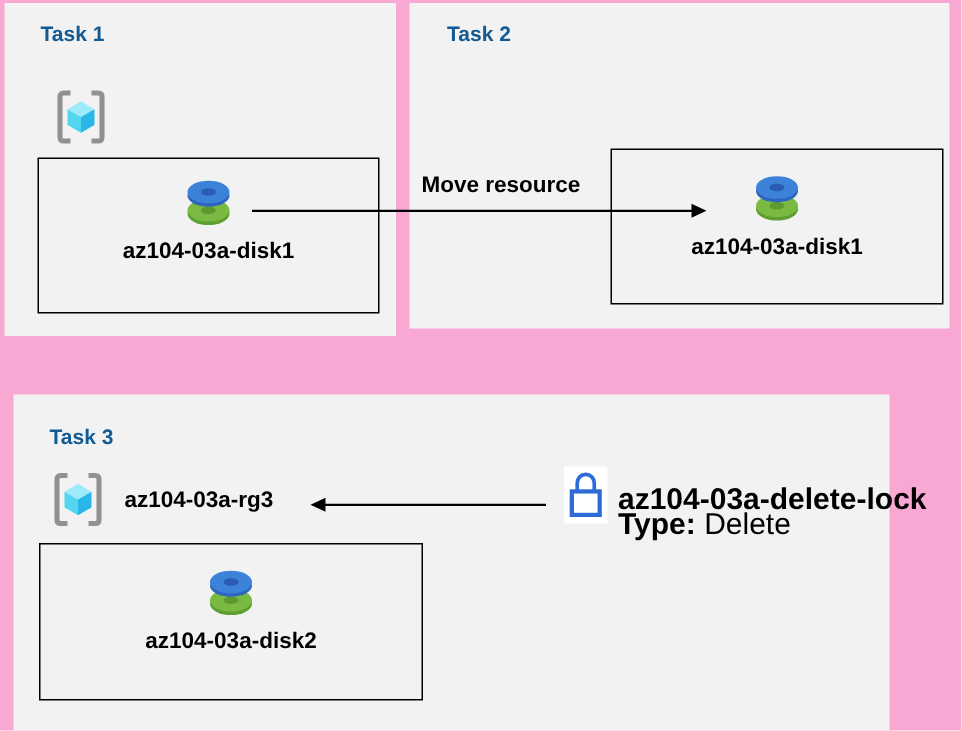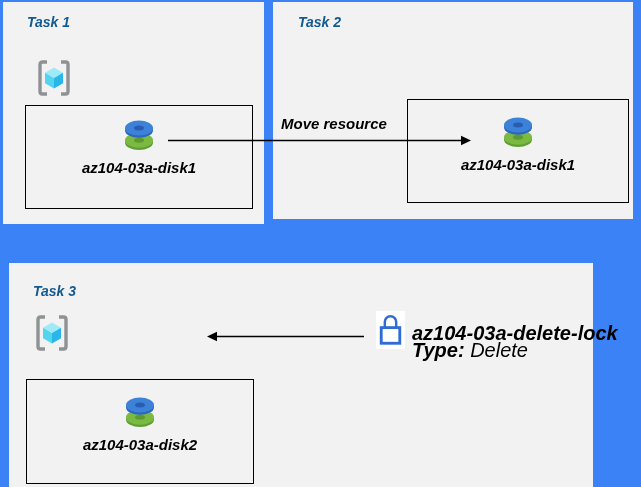--- a/index.html
+++ b/index.html
@@ -1,18 +1,18 @@
 <!DOCTYPE html>
 <html><head>
 <meta charset="utf-8">
 <style>
   html,body{margin:0;padding:0;background:#ffffff;}
   .canvas{
-    position:relative;width:641px;height:487px;overflow:hidden;background:#3b82f6;
-    font-family:"Liberation Sans", sans-serif;color:#000;font-style:italic;
+    position:relative;width:641px;height:487px;overflow:hidden;background:#f9a8d4;
+    font-family:"Liberation Sans", sans-serif;color:#000;
   }
   .panel{position:absolute;background:#f2f2f2;}
   .panel-t1{left:3px;top:2px;width:261px;height:222px;}
   .panel-t2{left:273px;top:2px;width:360px;height:217px;}
   .panel-t3{left:9px;top:263px;width:584px;height:224px;}
   .task-title{
     position:absolute;font-size:14px;font-weight:700;color:#125a93;
     white-space:nowrap;
   }
   .rg-row{
@@ -90,22 +90,23 @@
       <span class="res-label" style="margin-top:8px">az104-03a-disk1</span>
     </div>
   </section>
 
   <section class="panel panel-t3">
     <h2 class="task-title" style="left:24px;top:20px;margin:0">Task 3</h2>
     <div class="rg-row" style="left:24px;top:51px">
       <svg width="38" height="38" viewBox="0 0 36 38">
         <use href="#rg-icon"></use>
       </svg>
+      <span class="rg-label">az104-03a-rg3</span>
     </div>
-    <div class="resource-box" style="left:17px;top:116px;width:228px;height:105px">
+    <div class="resource-box" style="left:17px;top:99px;width:256px;height:105px">
       <svg class="disk-svg" style="margin-top:14px" width="34" height="34" viewBox="0 0 34 34">
         <use href="#disk-icon-g"></use>
       </svg>
       <span class="res-label" style="margin-top:8px">az104-03a-disk2</span>
     </div>
   </section>
 
   <div class="move-label">Move resource</div>
 
   <div class="lock-box">

